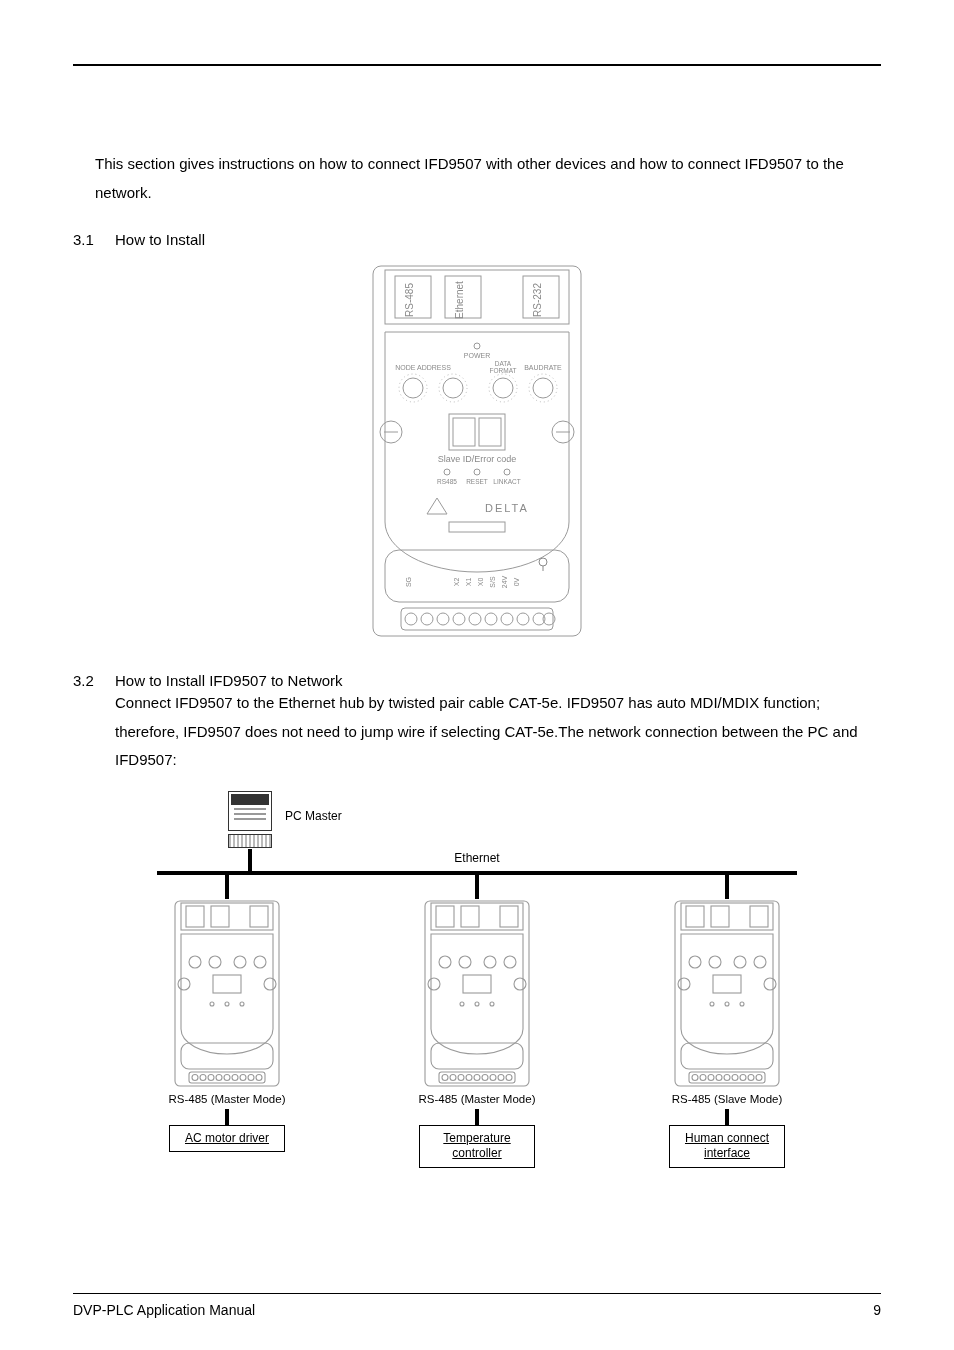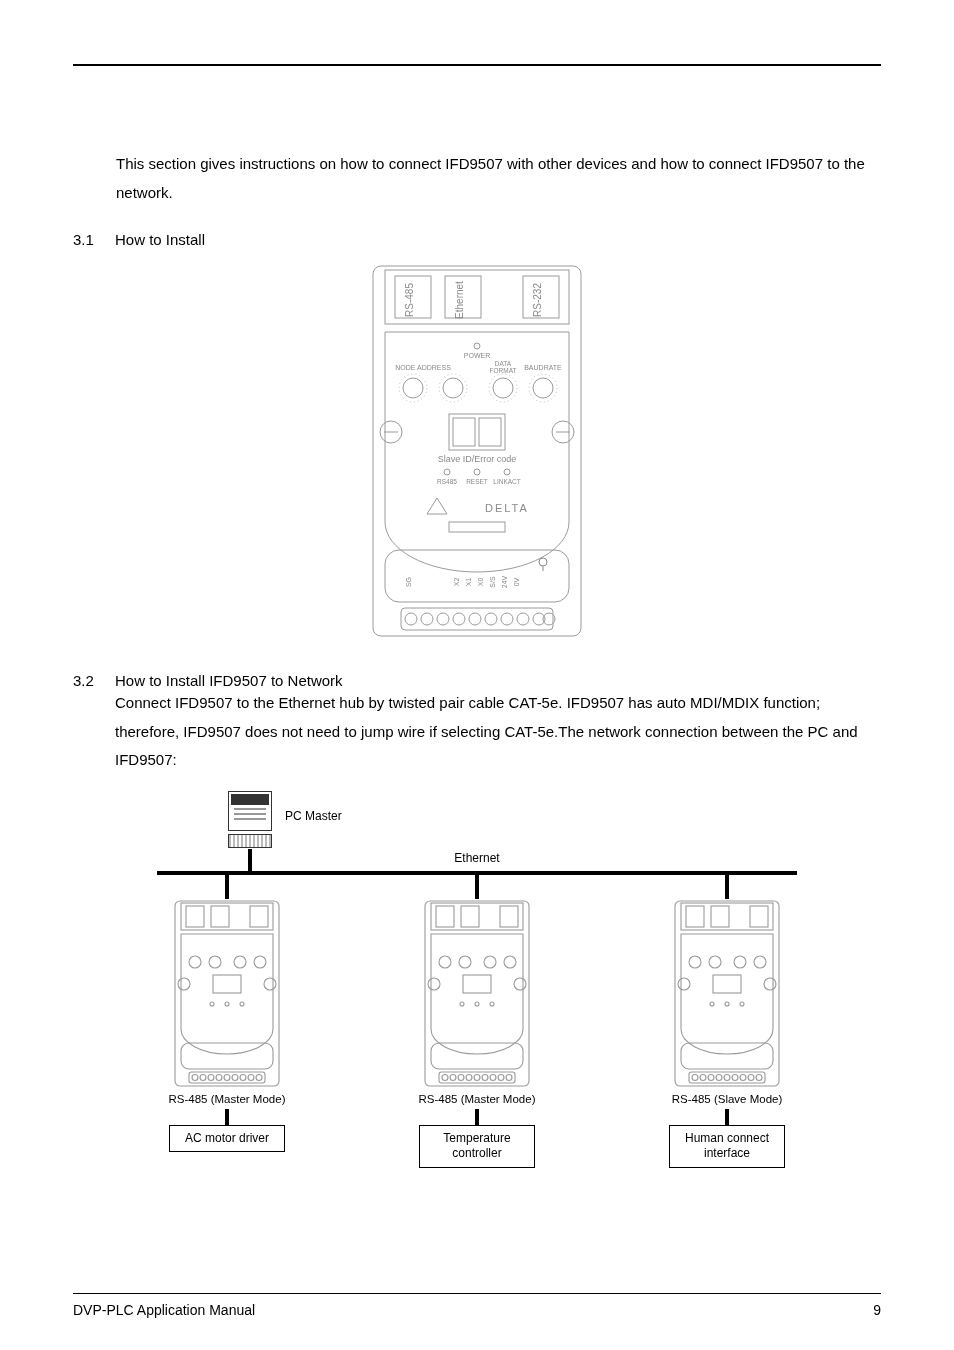--- a/index.html
+++ b/index.html
@@ -20,21 +20,21 @@
     top: 64px;
     border-top: 2px solid #000;
   }
   .content {
     position: absolute;
     left: 73px;
     right: 73px;
     top: 150px;
   }
   .intro {
-    margin-left: 43px;
+    margin-left: 22px;
     line-height: 1.9;
   }
   .section-row {
     display: flex;
     align-items: baseline;
     margin-top: 24px;
   }
   .sec-num {
     width: 42px;
     flex: 0 0 42px;
@@ -142,20 +142,21 @@
   }
   .net .box {
     width: 110px;
     border: 1px solid #000;
     margin: 0 auto;
     text-align: center;
     padding: 5px 2px;
     font-size: 12px;
     line-height: 1.3;
     background: #fff;
+    text-decoration: underline;
   }
 </style>
 </head>
 <body>
 
 <div class="top-rule"></div>
 
 <div class="content">
 
   <div class="intro">This section gives instructions on how to connect IFD9507 with other devices and how to connect IFD9507 to the network.</div>

